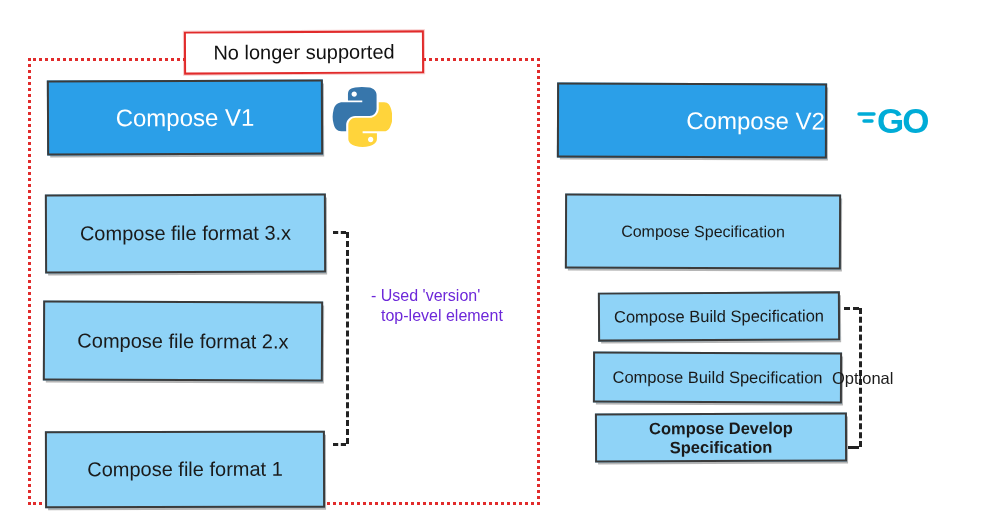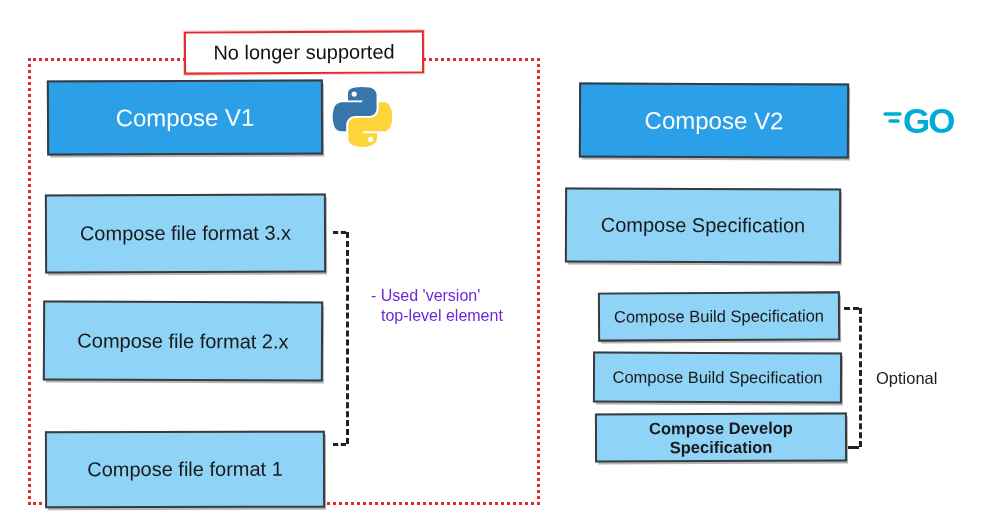--- a/index.html
+++ b/index.html
@@ -40,53 +40,53 @@
     background: #2b9fe8;
     color: #ffffff;
     font-size: 24px;
   }
   .light {
     background: #8fd3f7;
     color: #1a1a1a;
   }
 
   .v1-box   { left: 47px;  top: 80px;  width: 272px; height: 71px; transform: rotate(-0.25deg); }
-  .v2-box   { left: 579px; top: 83px;  width: 266px; height: 71px; transform: rotate(0.2deg); }
+  .v2-box   { left: 557px; top: 83px;  width: 266px; height: 71px; transform: rotate(0.2deg); justify-content: flex-end; }
 
   .fmt      { font-size: 20px; }
   .fmt3x    { left: 45px; top: 194px; width: 277px; height: 75px; transform: rotate(-0.2deg); }
   .fmt2x    { left: 43px; top: 301px; width: 276px; height: 76px; transform: rotate(0.25deg); }
   .fmt1     { left: 45px; top: 403px; width: 276px; height: 73px; transform: rotate(-0.15deg); margin-top: 28px; }
 
-  .spec-box { left: 565px; top: 188px; width: 272px; height: 71px; font-size: 20px; transform: rotate(0.2deg); }
+  .spec-box { left: 565px; top: 194px; width: 272px; height: 71px; font-size: 16px; transform: rotate(0.2deg); }
   .sub      { font-size: 16.5px; }
   .build    { left: 598px; top: 292px; width: 238px; height: 45px; transform: rotate(-0.3deg); }
   .deploy   { left: 593px; top: 352px; width: 245px; height: 47px; transform: rotate(0.2deg); }
   .develop  { left: 595px; top: 413px; width: 248px; height: 45px; transform: rotate(-0.2deg); font-weight: bold; }
 
   
   .python   { left: 332px; top: 86px; width: 60px; height: 62px; }
-  .golang   { left: 866px; top: 99px; width: 96px; height: 42px; padding-left: 16px; }
+  .golang   { left: 840px; top: 99px; width: 96px; height: 42px; padding-left: 16px; }
 
   
   .dash-v { border-left: 3px dashed #222; }
   .dash-h { border-top: 3px dashed #222; }
   .lb-v   { left: 346px; top: 232px; height: 212px; width: 0; }
   .lb-t   { left: 333px; top: 231px; width: 13px; height: 0; }
   .lb-b   { left: 333px; top: 443px; width: 13px; height: 0; }
   .rb-v   { left: 859px; top: 308px; height: 139px; width: 0; }
   .rb-t   { left: 844px; top: 307px; width: 15px; height: 0; }
   .rb-b   { left: 848px; top: 446px; width: 11px; height: 0; }
 
   
   .notes { left: 371px; top: 286px; width: 160px; font-size: 16px; line-height: 20px; color: #6d28d9; }
   .note  { margin-bottom: 17px; }
   .note .l2 { padding-left: 10px; }
 
-  .optional { left: 832px; top: 369px; font-size: 16.5px; color: #1c1c1c; margin-left: 44px; }
+  .optional { left: 832px; top: 369px; font-size: 16.5px; color: #1c1c1c; }
 </style>
 </head>
 <body>
 
 <div id="canvas">
 
   <div class="abs red-region"></div>
 
   <div class="abs banner">
     <span>No longer supported</span>

